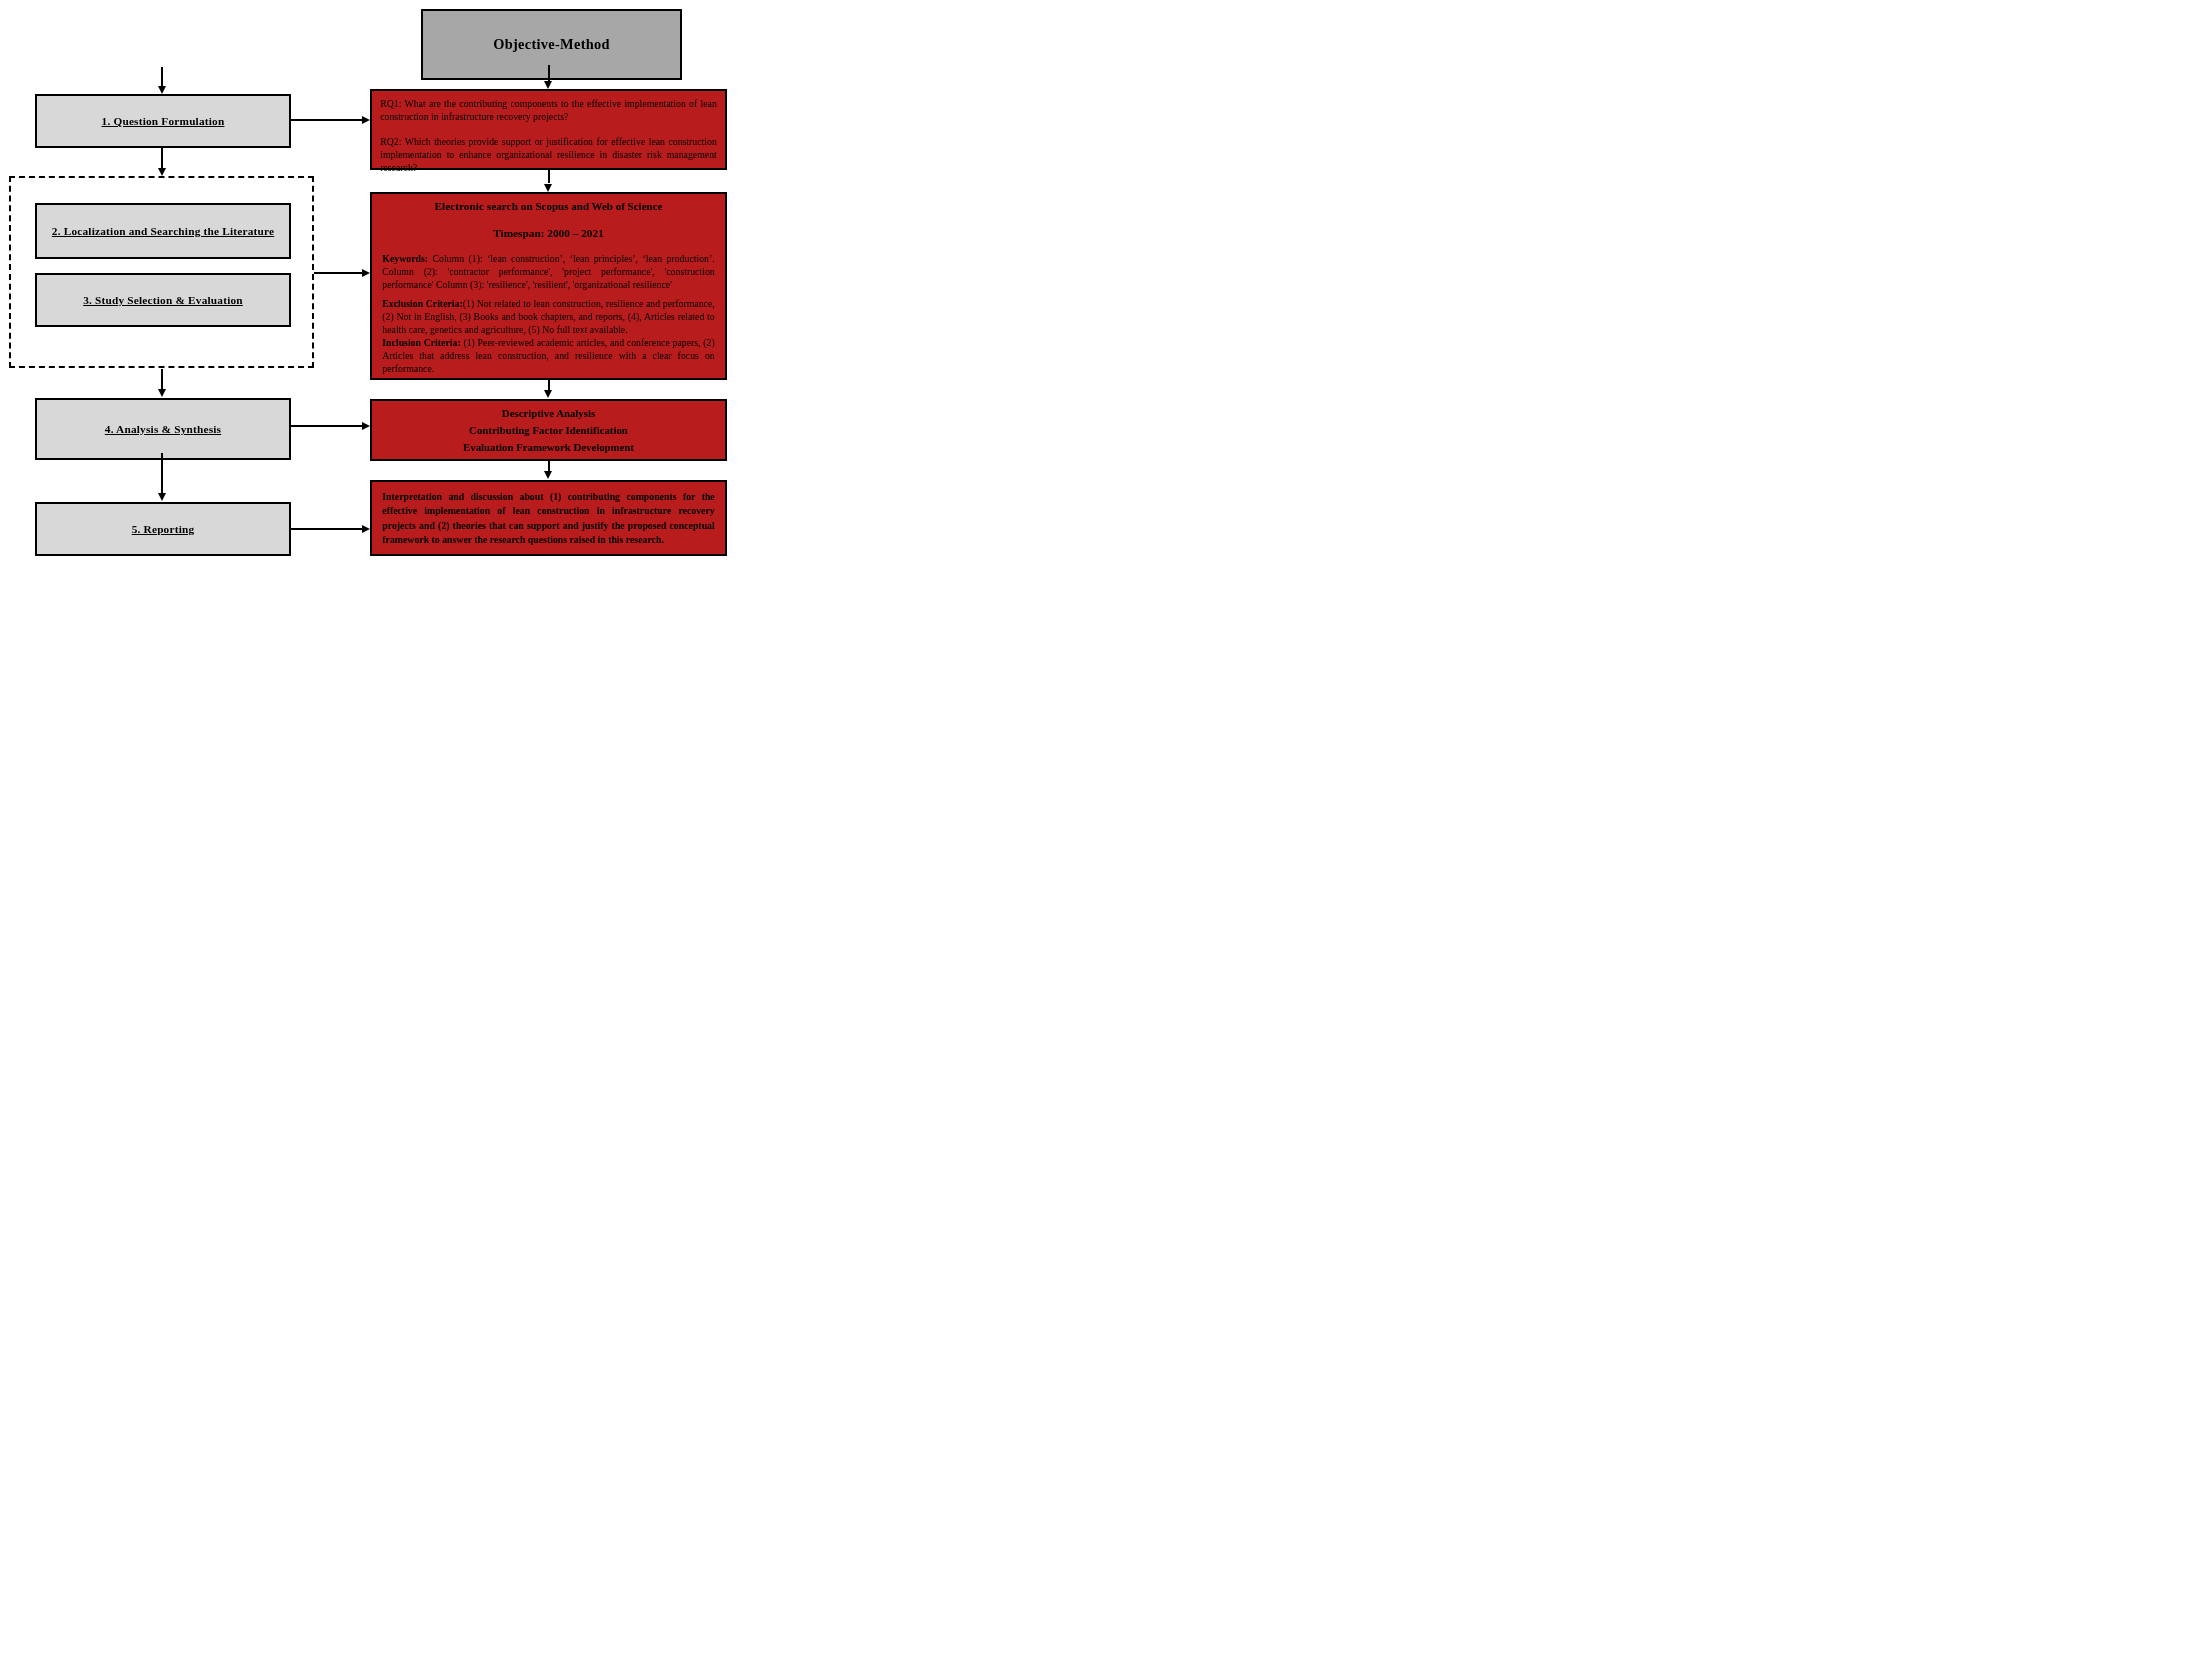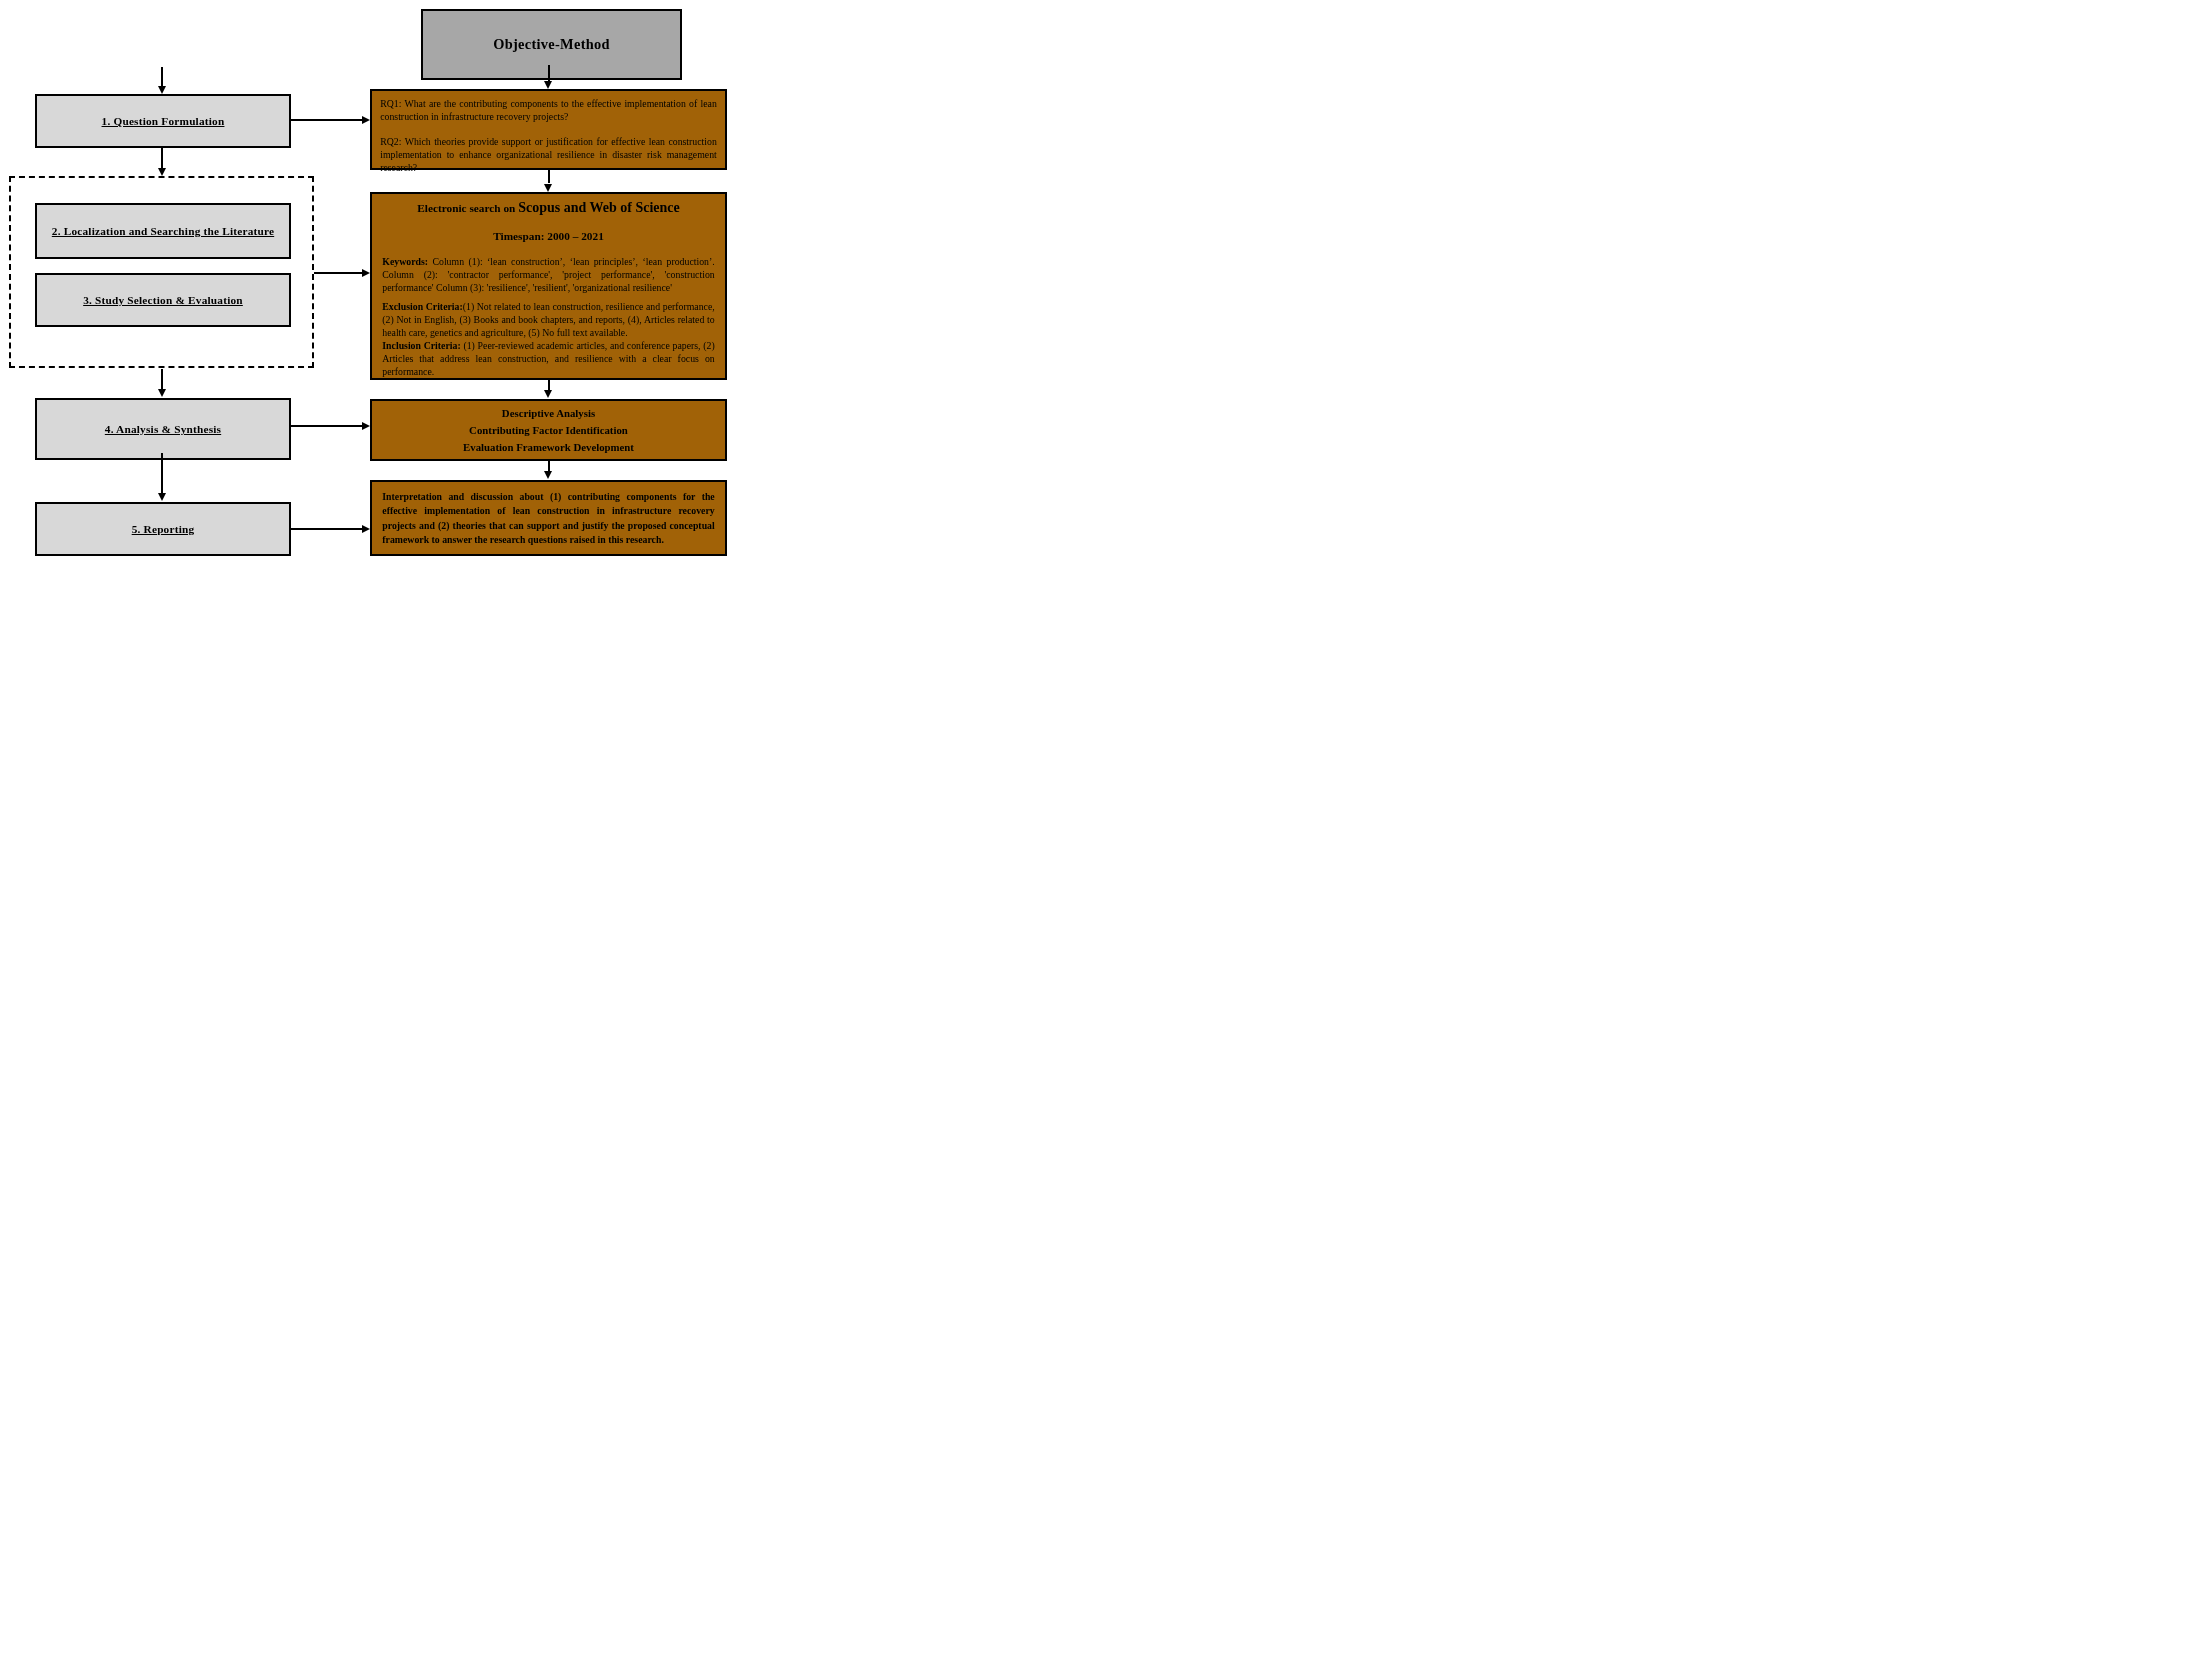--- a/index.html
+++ b/index.html
@@ -3,21 +3,21 @@
 <meta charset="utf-8">
 <style>
   html,body { margin:0; padding:0; background:#ffffff; }
   .canvas {
     position:relative; width:735px; height:559px; background:#ffffff;
     font-family:"Liberation Serif", serif; color:#000;
   }
   .box { position:absolute; box-sizing:border-box; }
   .fill-dark   { background:#a7a7a7; }
   .fill-step   { background:#d8d8d8;text-decoration:underline; }
-  .fill-detail { background:#a16207; }
+  .fill-detail { background:#b91c1c; }
   .b4 { border:2.1px solid #000; }
   .b5 { border:2.6px solid #000; }
   .center { display:flex; align-items:center; justify-content:center; text-align:center; }
   .header-label { font-weight:bold; font-size:14.4px; line-height:1.3; max-width:227px; letter-spacing:0.3px; }
   .step-label   { font-weight:bold; font-size:11.3px; white-space:nowrap; letter-spacing:0.2px; }
   .dashed { position:absolute; box-sizing:border-box; border:2.1px dashed #000; }
 
   .stem-v { position:absolute; width:1.5px; background:#000; }
   .stem-h { position:absolute; height:1.5px; background:#000; }
   .head-down  { position:absolute; width:0; height:0;
@@ -26,21 +26,21 @@
   .head-right { position:absolute; width:0; height:0;
                 border-top:4.1px solid transparent; border-bottom:4.1px solid transparent;
                 border-left:8.2px solid #000; }
 
   .rq-box { padding:4.1px 8.2px; font-size:9.8px; line-height:1.32; }
   .rq-box p { margin:3.1px 0 0; text-align:justify; }
   .rq-box p.rq2 { margin-top:12.4px; }
 
   .search-box { padding:5.2px 10.3px; font-size:9.8px; line-height:1.32; }
   .search-title { text-align:center; font-weight:bold; font-size:11.3px; line-height:1.25; }
-  .search-title .t-db { font-size:14px; }
+  .search-title .t-db { font-size:11px; }
   .search-timespan { text-align:center; font-weight:bold; font-size:11.3px; line-height:1.25;margin-top:12px; }
   .search-box p { text-align:justify; }
   .search-box p.kw  { margin:13.4px 0 6.2px; }
   .search-box p.ex  { margin:0; }
   .search-box p.inc { margin:0; }
   .lead { font-weight:bold; }
 
   .analysis-box { padding:4.1px 8.2px; display:flex; flex-direction:column;
                   justify-content:space-around; align-items:center;
                   font-weight:bold; font-size:10.8px; text-align:center; }

